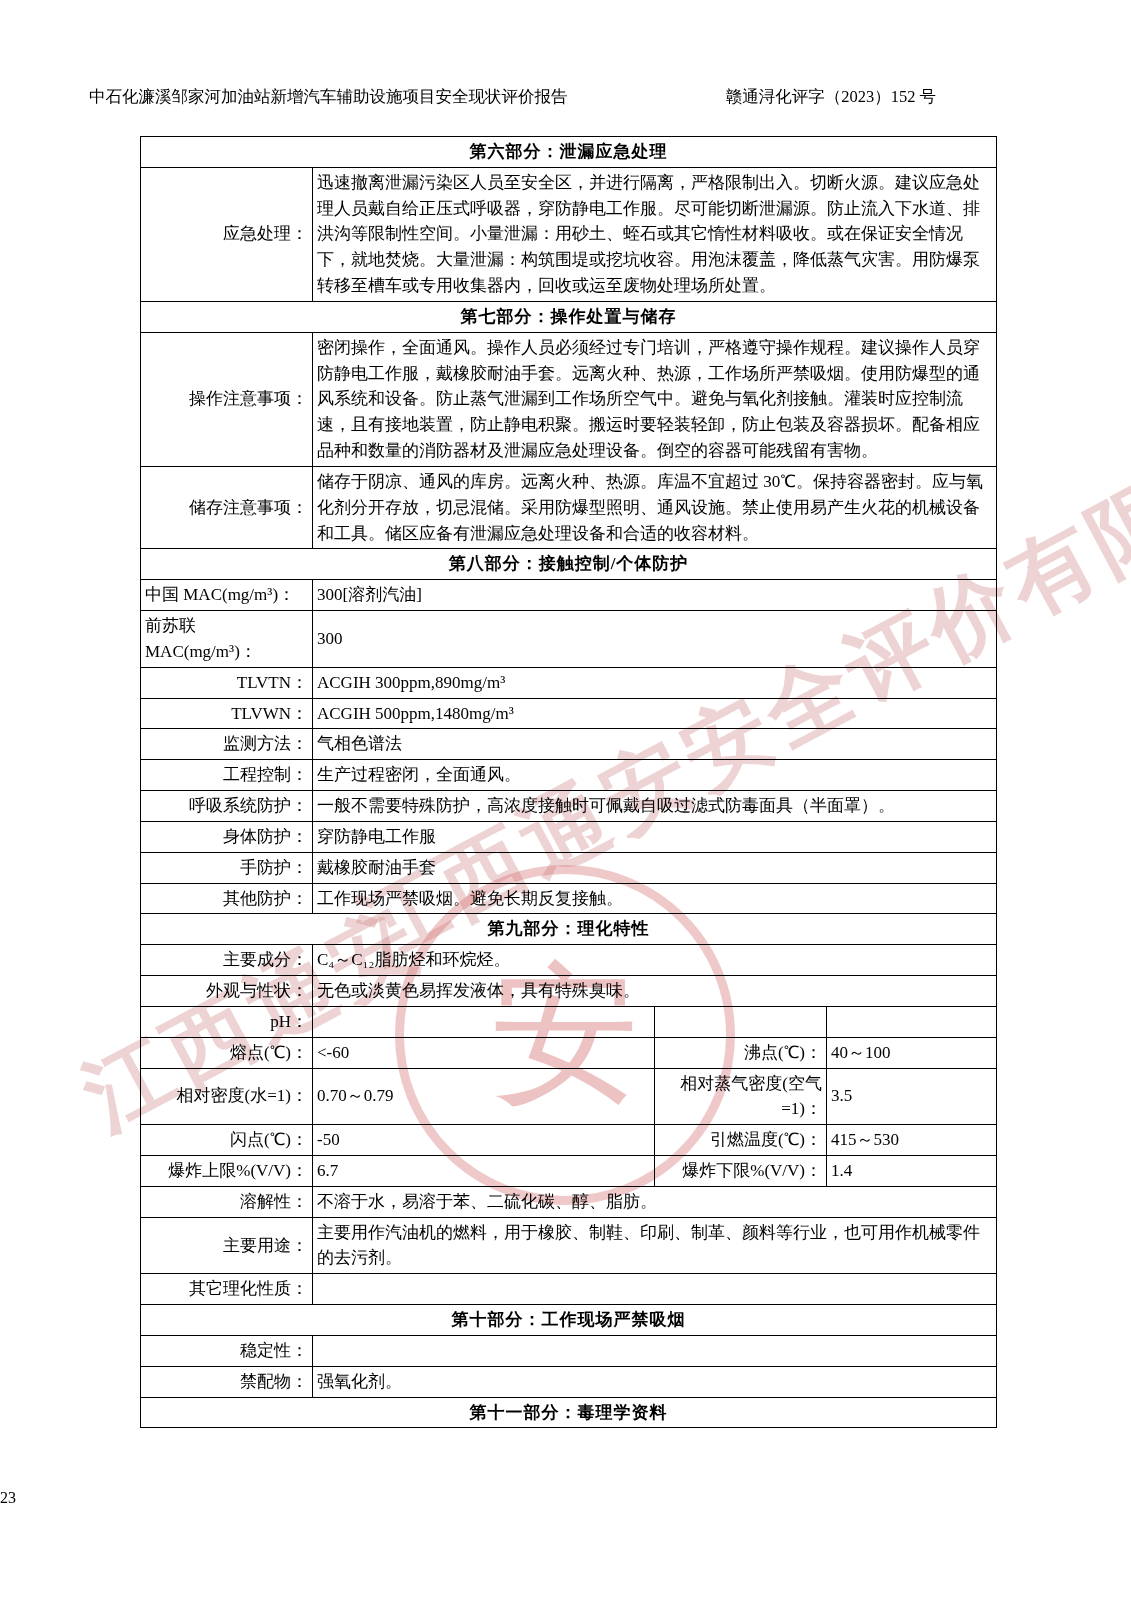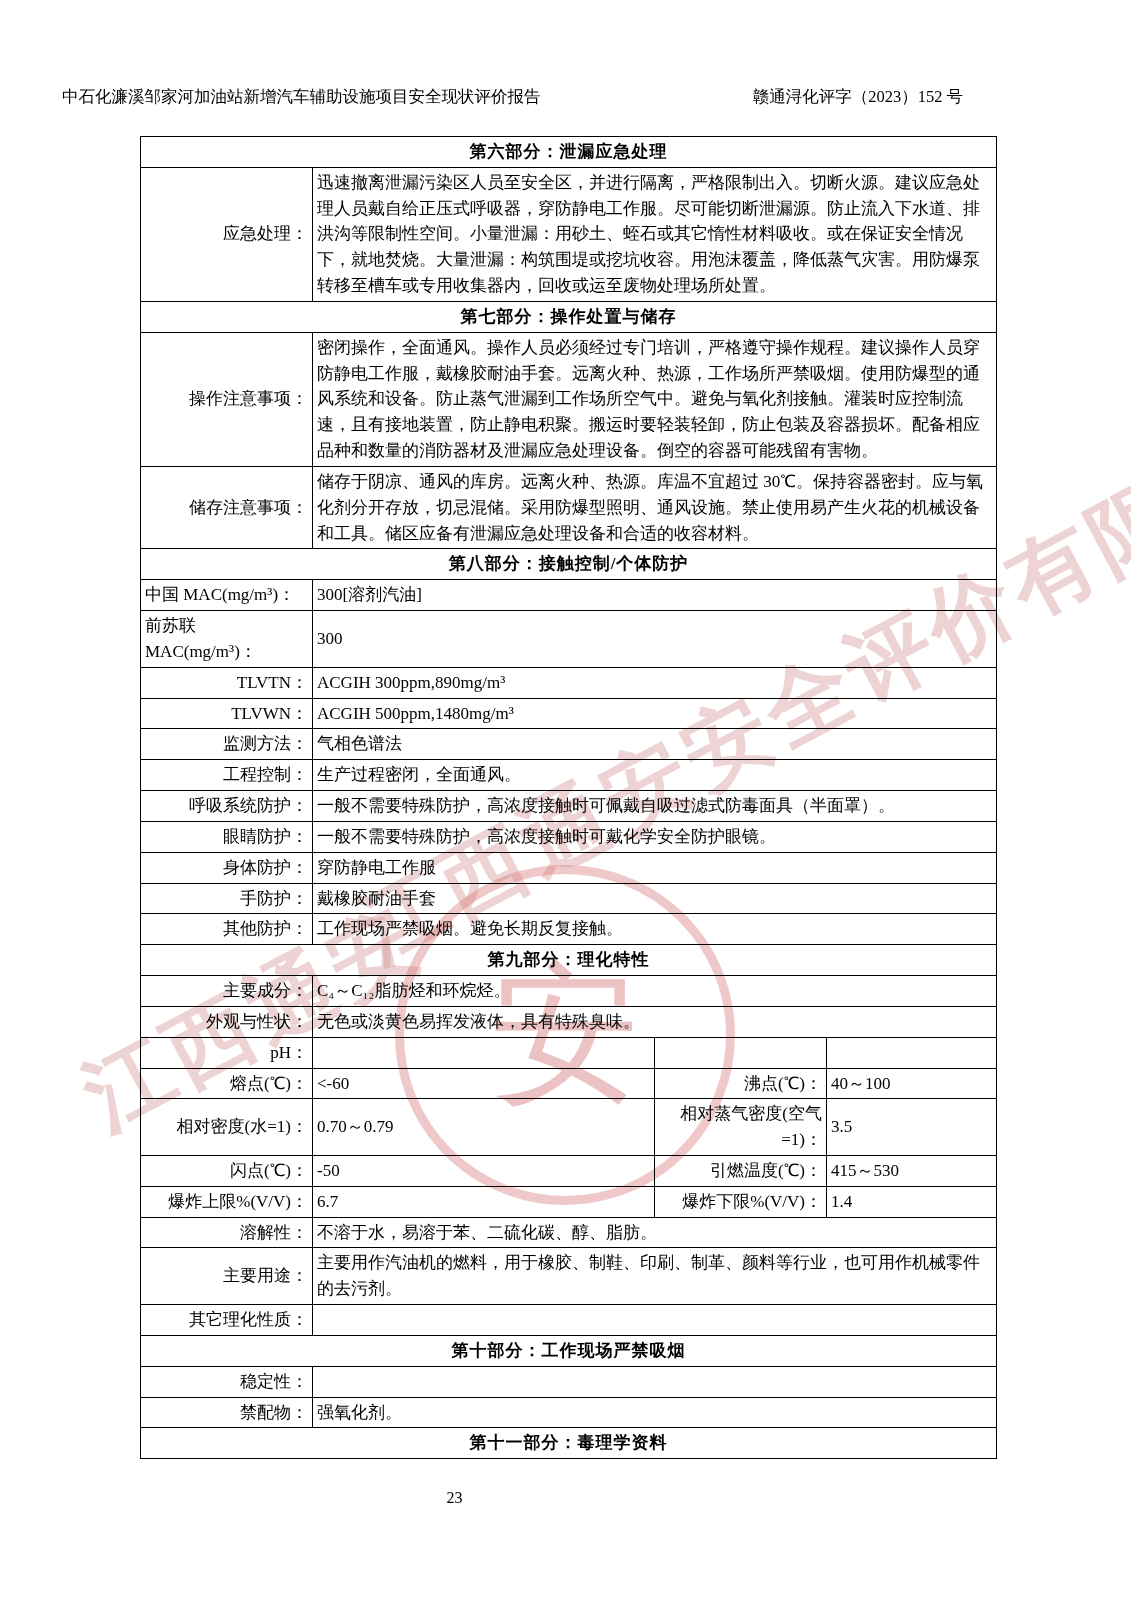--- a/index.html
+++ b/index.html
@@ -68,21 +68,21 @@
     font-family: "Liberation Serif", serif;
   }
   
   .header {
     position: absolute;
     left: 0;
     top: 86px;
     width: 1025px;
     display: flex;
     justify-content: space-between;
-    padding: 0 62px;
+    padding: 0 89px;
     box-sizing: border-box;
     font-size: 16.5px;
     z-index: 2;
   }
   .header .h-left { letter-spacing: 0px; }
   .header .h-right { letter-spacing: 0px; }
   
   .tbl-wrap {
     position: absolute;
     left: 140px;
@@ -129,21 +129,20 @@
     text-align: justify;
     text-justify: inter-ideograph;
     padding: 3px 6px 4px 6px;
   }
   
   .pageno {
     position: absolute;
     left: 0;
     top: 1489px;
     width: 909px;
-    text-align: center;
     font-size: 16px;
     z-index: 2;
   }
 </style>
 </head>
 <body>
 
 <div class="page">
 
   <div class="wm wm-text wm1">江西通安安全评价有限公司</div>
@@ -212,24 +211,20 @@
       </tr>
       <tr>
         <td class="lbl">工程控制：</td>
         <td class="val" colspan="3">生产过程密闭，全面通风。</td>
       </tr>
       <tr>
         <td class="lbl">呼吸系统防护：</td>
         <td class="val" colspan="3">一般不需要特殊防护，高浓度接触时可佩戴自吸过滤式防毒面具（半面罩）。</td>
       </tr>
       <tr>
-        <td class="lbl">眼睛防护：</td>
-        <td class="val" colspan="3">一般不需要特殊防护，高浓度接触时可戴化学安全防护眼镜。</td>
-      </tr>
-      <tr>
         <td class="lbl">身体防护：</td>
         <td class="val" colspan="3">穿防静电工作服</td>
       </tr>
       <tr>
         <td class="lbl">手防护：</td>
         <td class="val" colspan="3">戴橡胶耐油手套</td>
       </tr>
       <tr>
         <td class="lbl">其他防护：</td>
         <td class="val" colspan="3">工作现场严禁吸烟。避免长期反复接触。</td>

